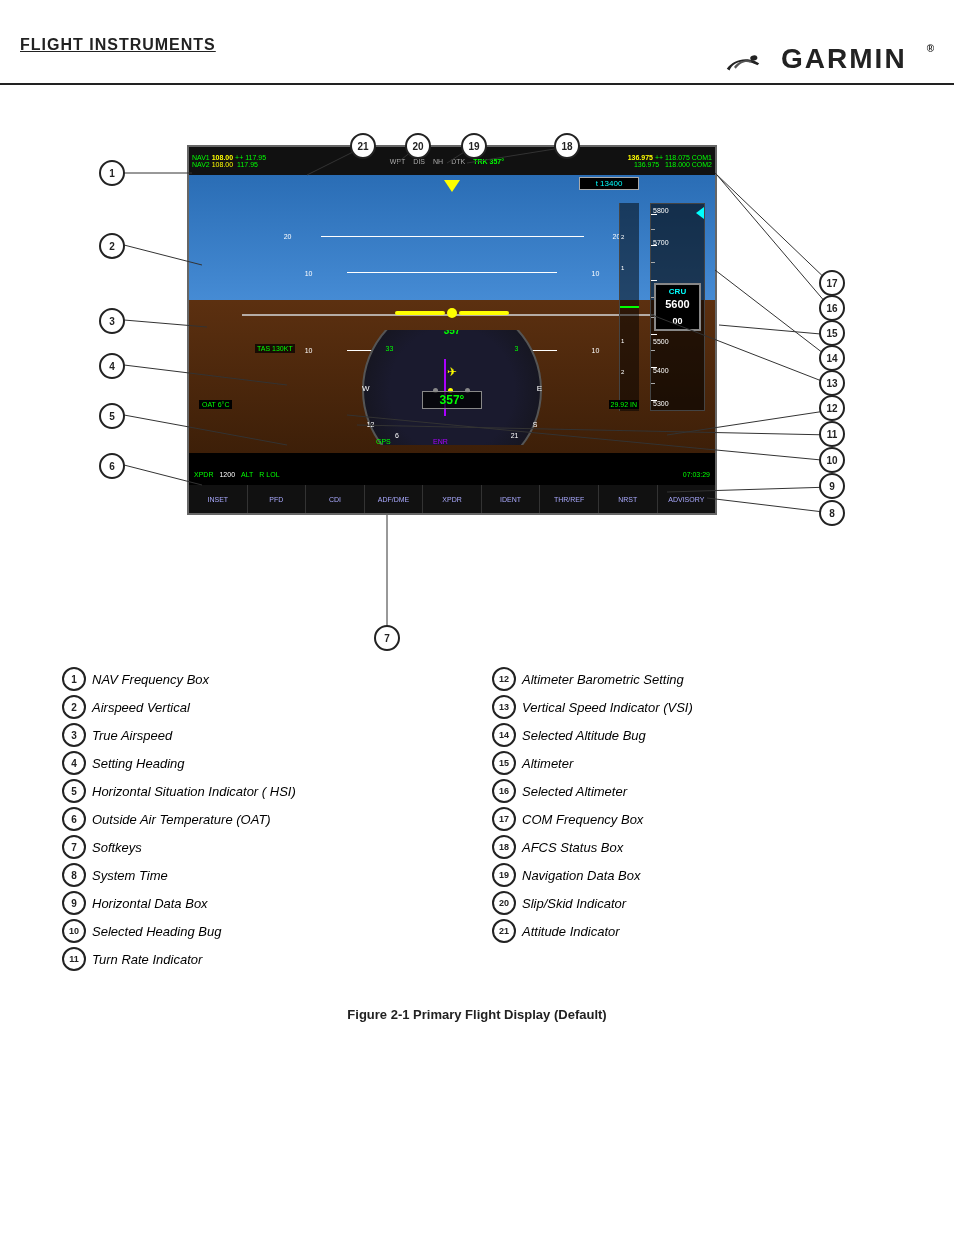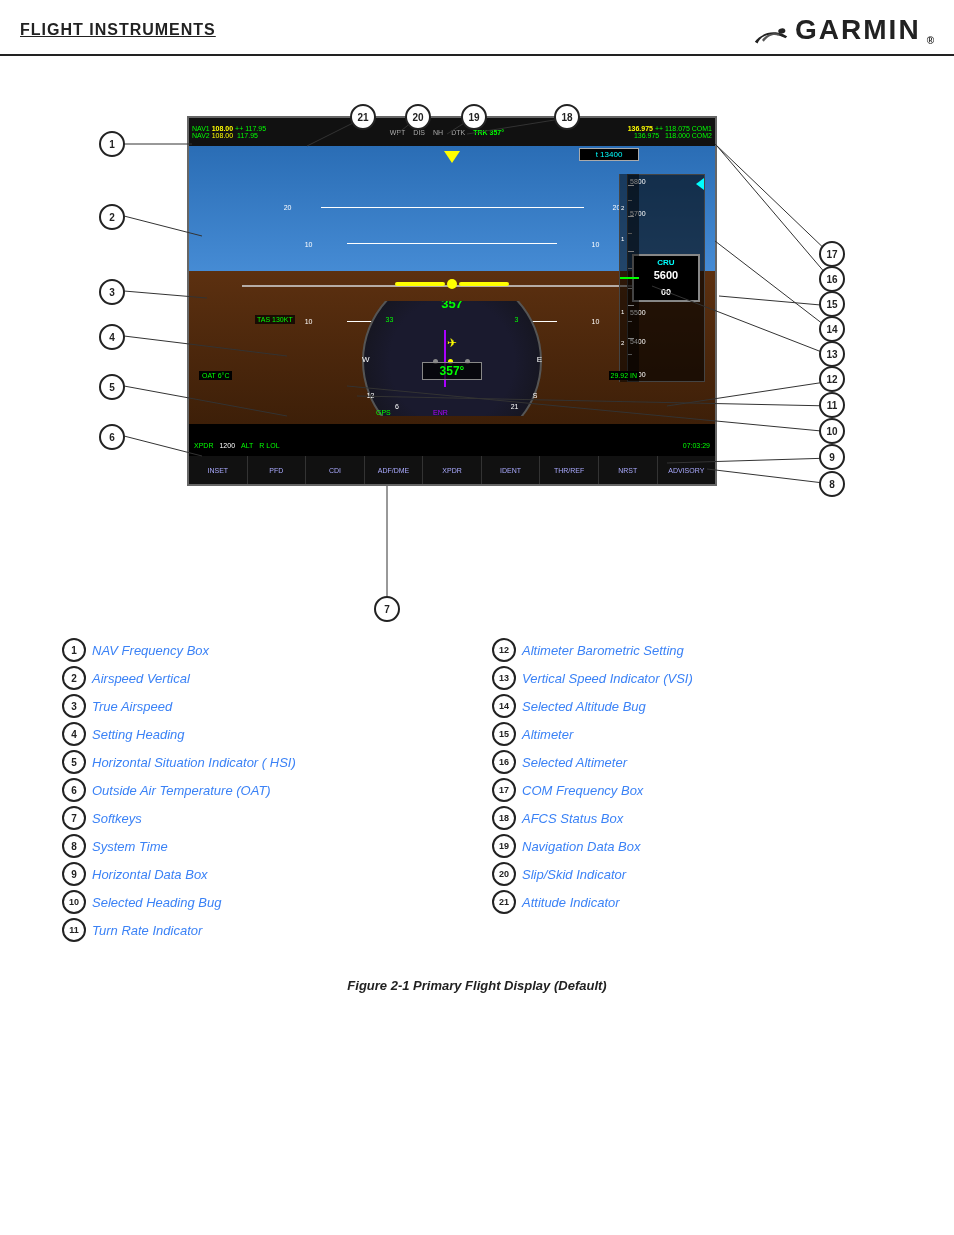--- a/index.html
+++ b/index.html
@@ -23,22 +23,23 @@
     }
     .page-title {
       font-size: 16px;
       font-weight: bold;
       text-decoration: underline;
       letter-spacing: 1px;
       text-transform: uppercase;
     }
     .garmin-logo {
       display: flex;
-      align-items: flex-end;
-      gap: 6px;
+      align-items: flex-start;
+      gap: 20px;
+      margin-top: 29px;
     }
     .garmin-logo-icon {
       width: 36px;
       height: 30px;
     }
     .garmin-logo-text {
       font-size: 28px;
       font-weight: 900;
       font-family: Arial Black, Arial, sans-serif;
       color: #222;
@@ -73,30 +74,29 @@
       justify-content: center;
       font-size: 10px;
       font-weight: bold;
       color: #222;
       flex-shrink: 0;
     }
 
     .legend-text {
       font-style: italic;
       font-size: 13px;
-      color: #3b82f6;
+      color: #000000;
     }
 
     
     .figure-caption {
       text-align: center;
       font-size: 13px;
       font-weight: bold;
       margin: 34px 0 30px 0;
-      font-style: italic;
     }
 
     
     .page-footer {
       display: flex;
       justify-content: space-between;
       align-items: center;
       padding: 10px 20px;
       border-top: 2px solid #222;
       position: absolute;
@@ -132,21 +132,21 @@
       border: 1px solid #444;
       overflow: hidden;
       z-index: 2;
     }
 
     
     .altitude-tape {
       position: absolute;
       right: 10px;
       top: 28px;
-      width: 78px;
+      width: 55px;
       bottom: 42px;
       background: rgba(0,0,0,0.6);
       border: 1px solid #444;
       overflow: hidden;
       z-index: 2;
     }
 
     
     .heading-box {
       position: absolute;
@@ -482,21 +482,21 @@
           <div style="position:absolute;left:50%;top:0;bottom:0;width:2px;background:#ff0;transform:translateX(-50%);"></div>
           <div style="position:absolute;left:30%;top:50%;transform:translateY(-50%);width:4px;height:4px;border-radius:50%;background:#888;"></div>
           <div style="position:absolute;left:50%;top:50%;transform:translateY(-50%) translateX(-50%);width:4px;height:4px;border-radius:50%;background:#888;"></div>
           <div style="position:absolute;left:70%;top:50%;transform:translateY(-50%);width:4px;height:4px;border-radius:50%;background:#888;"></div>
         </div>
 
         <div style="position:absolute;bottom:8px;left:50%;transform:translateX(-50%);width:190px;height:115px;z-index:3;overflow:hidden;">
 
           <div style="width:180px;height:180px;border-radius:50%;background:radial-gradient(circle,#1a1a2e 50%,#111);border:2px solid #555;position:absolute;top:-30px;left:5px;"></div>
 
-          <span style="position:absolute;top:-5px;left:50%;transform:translateX(-50%);color:#0f0;font-size:13px;font-weight:bold;z-index:4;">357</span>
+          <span style="position:absolute;top:-5px;left:50%;transform:translateX(-50%);color:#0f0;font-size:10px;font-weight:bold;z-index:4;">357</span>
           <span style="position:absolute;top:15px;left:15%;color:#0f0;font-size:7px;z-index:4;">33</span>
           <span style="position:absolute;top:15px;right:15%;color:#0f0;font-size:7px;z-index:4;">3</span>
           <span style="position:absolute;top:50%;left:5px;transform:translateY(-50%);color:#fff;font-size:8px;z-index:4;">W</span>
           <span style="position:absolute;top:50%;right:5px;transform:translateY(-50%);color:#fff;font-size:8px;z-index:4;">E</span>
 
           <div style="position:absolute;top:30%;left:50%;transform:translateX(-50%);z-index:6;color:#ff0;font-size:12px;">✈</div>
 
           <div style="position:absolute;top:25%;left:46%;width:2px;height:50%;background:#a0f;z-index:5;"></div>
 
           <div style="position:absolute;top:50%;left:40%;width:5px;height:5px;border-radius:50%;background:#888;z-index:5;"></div>

